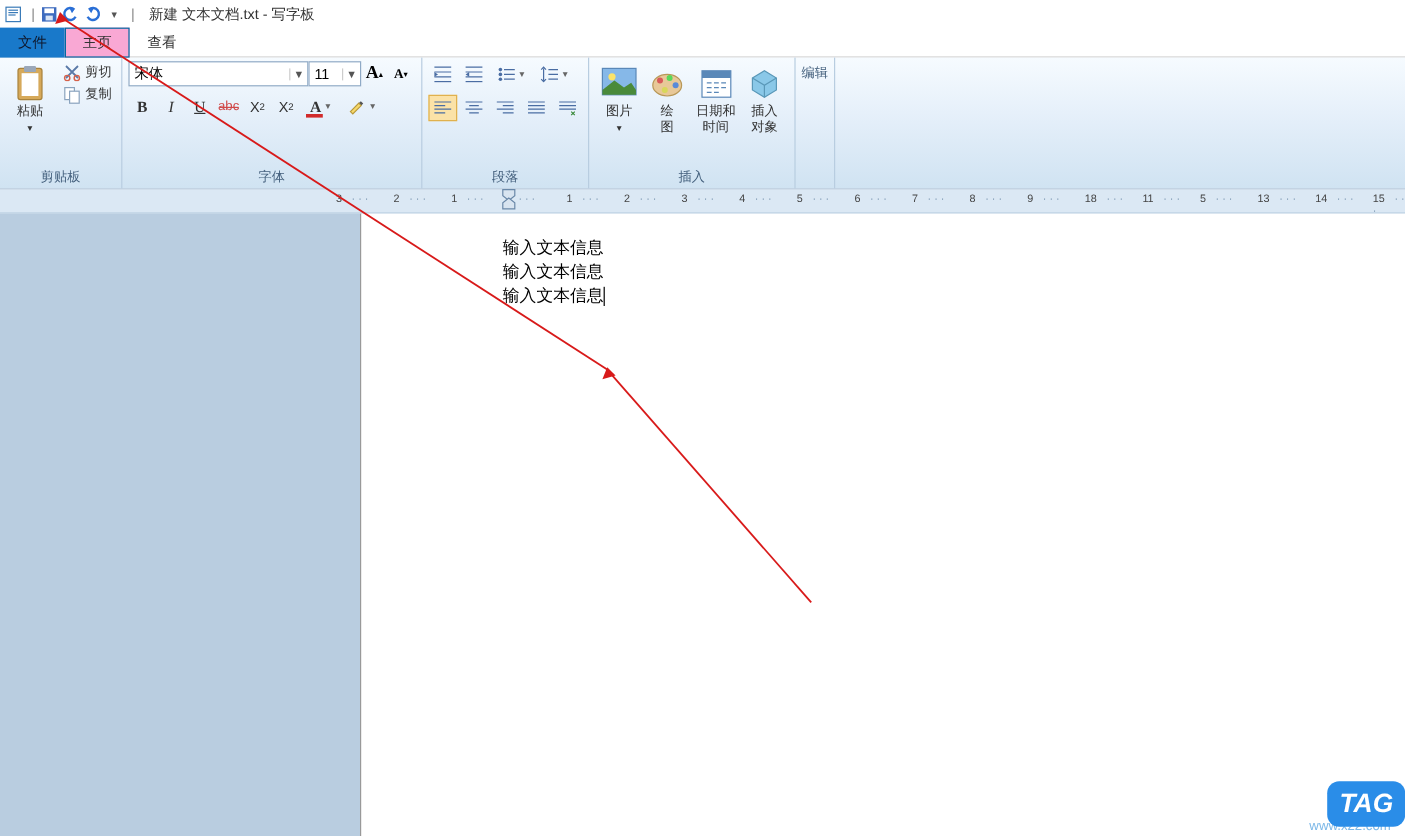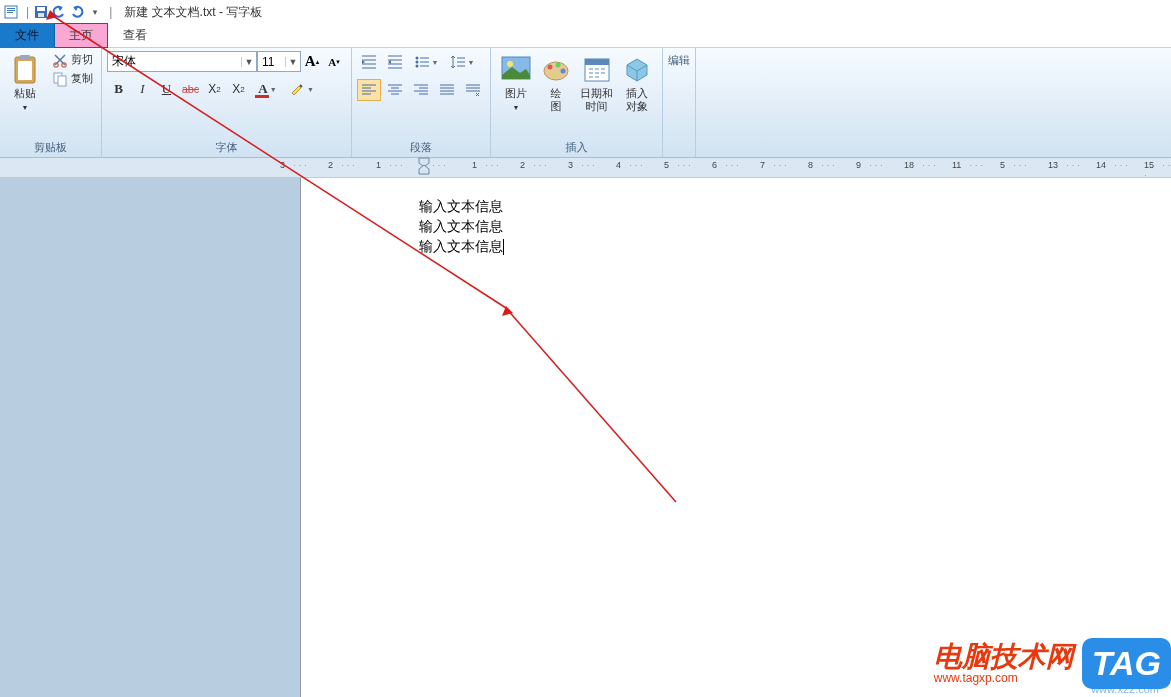--- a/index.html
+++ b/index.html
@@ -67,21 +67,21 @@
 .cursor-line { display: inline-block; border-right: 1px solid #000; height: 16px; vertical-align: middle; }
 
 
 .arrow-anno { position: absolute; pointer-events: none; z-index: 100; }
 
 
 .watermark { position: absolute; bottom: 8px; right: 0; z-index: 200; display: flex; align-items: center; }
 .wm-text { color: #e8380d; font-weight: bold; font-size: 28px; font-style: italic; line-height: 1; }
 .wm-sub { color: #e8380d; font-size: 12px; display: block; }
 .wm-sub2 { color: #7cb8e8; font-size: 11px; }
-.tag-badge { background: #2a8de8; color: #fff; font-weight: bold; font-size: 34px; padding: 6px 10px; border-radius: 10px; font-style: italic; margin-left: 8px; }
+.tag-badge { background: #2a8de8; color: #fff; font-weight: bold; font-size: 22px; padding: 6px 10px; border-radius: 10px; font-style: italic; margin-left: 8px; }
 
 svg { display: block; }
 </style>
 </head>
 <body>
 
 <div class="title-bar">
   <span class="qa-icon">
     <svg width="16" height="16">
         <rect x="1" y="2" width="12" height="12" fill="#fff" stroke="#3a7bb8"></rect>
@@ -377,19 +377,15 @@
 </div>
 
 <svg class="arrow-anno" style="left:40px; top:8px;" width="680" height="520">
   <line x1="636" y1="494" x2="466" y2="300" stroke="#d81a1a" stroke-width="1.5"></line>
   <line x1="466" y1="300" x2="10" y2="6" stroke="#d81a1a" stroke-width="1.5"></line>
   <path d="M462 308 L466 298 L473 305 Z" fill="#d81a1a"></path>
   <path d="M6 12 L10 2 L17 9 Z" fill="#d81a1a"></path>
 </svg>
 
 <div class="watermark">
-  <div>
-    <div class="wm-text">电脑技术网</div>
-    <span class="wm-sub">www.tagxp.com</span>
-  </div>
   <div class="tag-badge">TAG</div>
 </div>
 <div style="position:absolute;bottom:2px;right:12px;z-index:199;" class="wm-sub2">www.x22.com</div>
 
 </body></html>

